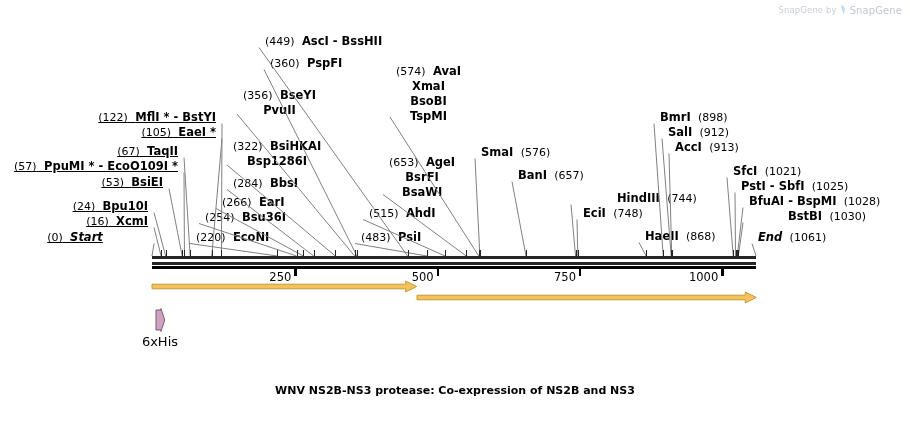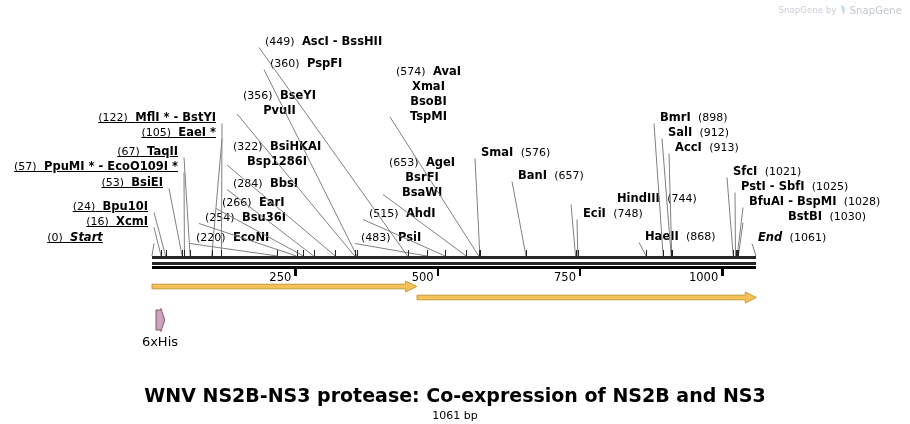--- a/index.html
+++ b/index.html
@@ -74,21 +74,21 @@
   #his .caption {
     position:absolute; top:26px; left:50%; transform:translateX(-50%);
     font-size:13px; color:#000; white-space:nowrap;
     font-family:"DejaVu Sans", sans-serif;
   }
 
   
   #titleblock {
     position:absolute; left:0; top:384px; width:910px; text-align:center;
   }
-  #titleblock .t1 { font-size:19px; font-weight:bold; color:#000; }
+  #titleblock .t1 { font-size:11px; font-weight:bold; color:#000; }
   #titleblock .t2 { font-size:11px; color:#000; margin-top:3px; }
 </style>
 </head>
 <body>
 
 <div id="stage">
 
   <div class="watermark">
     <span>SnapGene by</span>
     <svg class="sg-logo" width="7" height="12" viewBox="0 0 7 12">
@@ -247,16 +247,15 @@
 
   <div id="his" style="left: 154.846px; top: 308px; width: 10.2469px;">
       <svg width="10.246936852026408" height="24" viewBox="0 0 10.246936852026408 24">
         <path d="M1,2 L5.943223374175316,2 L5.943223374175316,0.5 L9.746936852026408,12 L5.943223374175316,23.5 L5.943223374175316,22 L1,22 Z" fill="#cfa3bd" stroke="#7a5a70" stroke-width="1"></path>
       </svg>
       <span class="caption">6xHis</span>
     </div>
 
   <div id="titleblock">
     <div class="t1">WNV NS2B-NS3 protease: Co-expression of NS2B and NS3</div>
-    <div class="t2">1061 bp</div>
   </div>
 
 </div>
 
 </body></html>

